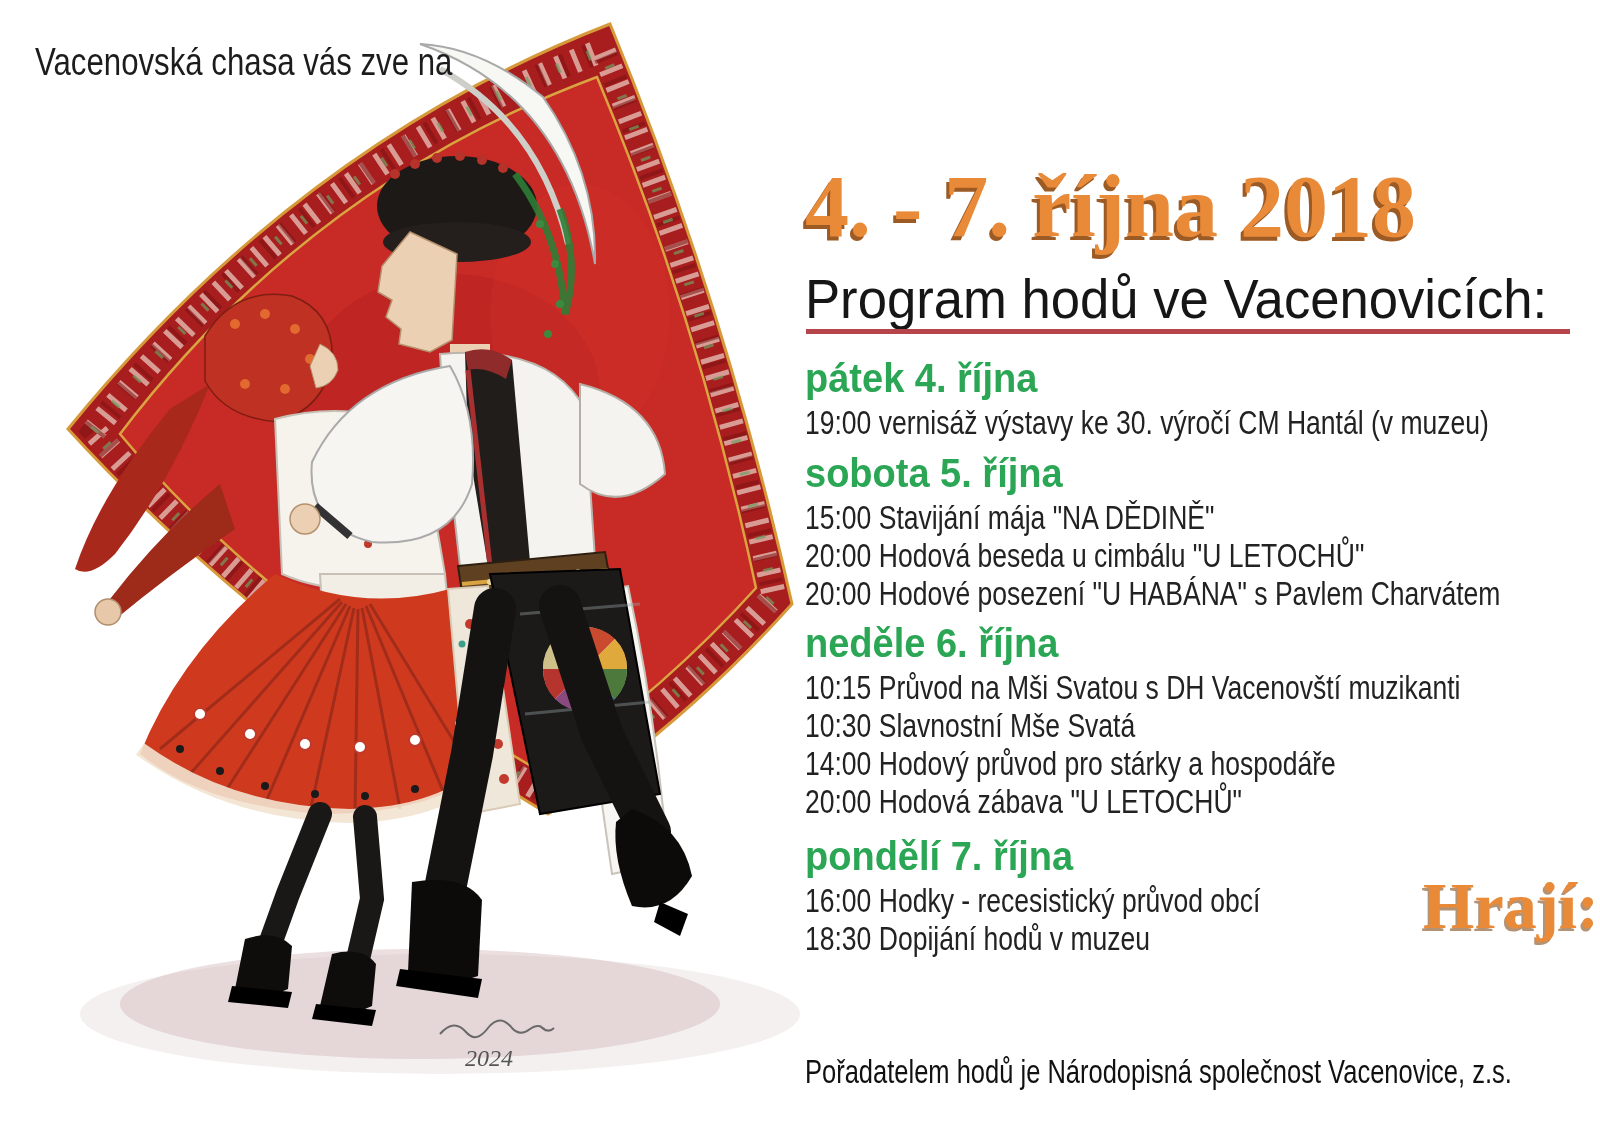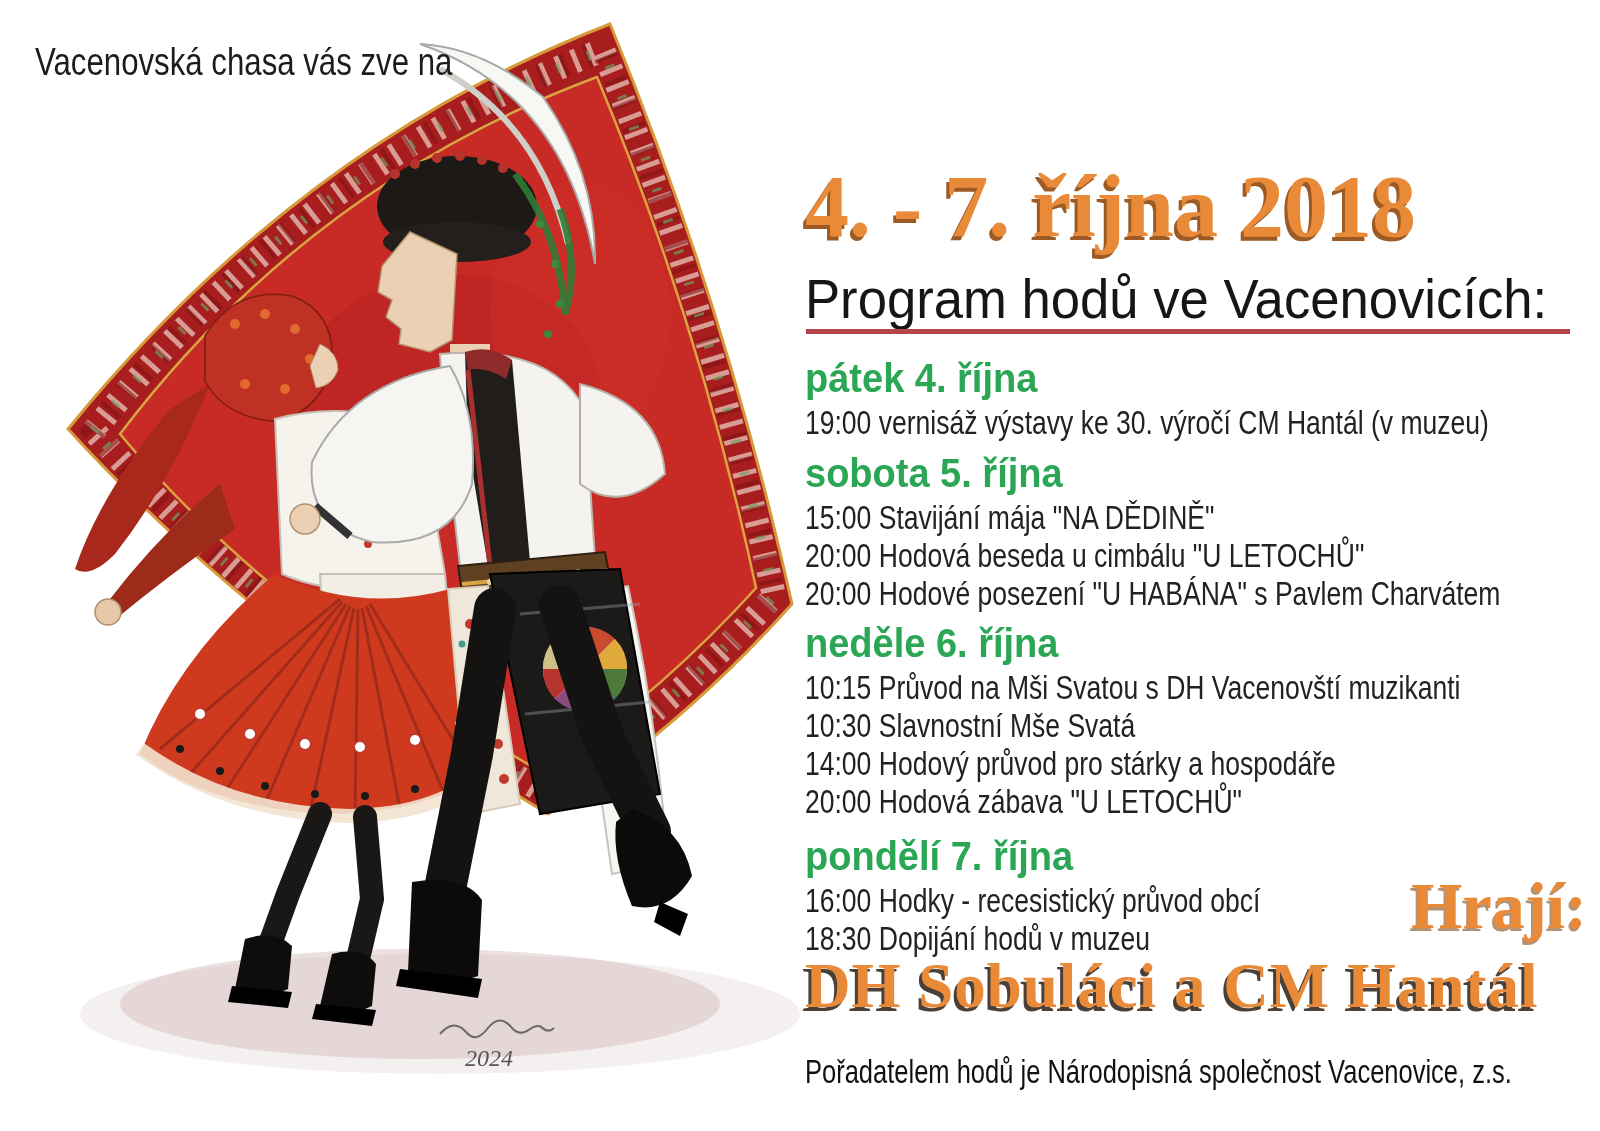--- a/index.html
+++ b/index.html
@@ -12,21 +12,21 @@
          color:#2ba455;text-shadow:-3px 5px 0 #1f1f1f;white-space:nowrap;letter-spacing:1px;}
   .date{left:805px;top:156px;font-family:"Liberation Serif",serif;font-weight:bold;font-size:88px;
         color:#e98a39;text-shadow:-3px 4px 0 #9c5a24;white-space:nowrap;}
   .program-heading{left:805px;top:266px;font-size:56px;color:#161616;transform:scaleX(.94);
         transform-origin:left top;white-space:nowrap;}
   .rule{left:806px;top:329px;width:764px;height:5px;background:#b5444b;}
   .section{position:absolute;left:805px;}
   .section-heading{font-weight:bold;font-size:40px;line-height:44px;color:#2aa654;
         transform:scaleX(.95);transform-origin:left top;white-space:nowrap;margin-bottom:3px;}
   .item{font-size:34px;line-height:38px;color:#222222;}
-  .hraji{top:868px;right:13px;font-family:"Liberation Serif",serif;font-weight:bold;font-size:66px;
+  .hraji{top:868px;right:1px;font-family:"Liberation Serif",serif;font-weight:bold;font-size:66px;
         color:#e98a39;text-shadow:-2px 3px 0 rgba(130,75,25,.6);white-space:nowrap;}
   .band{left:805px;top:950px;font-family:"Liberation Serif",serif;font-weight:bold;font-size:63px;
         color:#e98a39;text-shadow:-3px 4px 0 #4a4038;white-space:nowrap;letter-spacing:1px;}
   .organizer{left:805px;top:1052px;font-size:34px;color:#111111;transform:scaleX(.75);
         transform-origin:left top;white-space:nowrap;}
   .illustration{left:20px;top:14px;width:780px;height:1075px;}
 </style>
 </head>
 <body>
 
@@ -237,16 +237,15 @@
     <div class="item condensed">20:00 Hodová zábava "U LETOCHŮ"</div>
   </div>
 
   <div class="section" style="top:834px">
     <div class="section-heading">pondělí 7. října</div>
     <div class="item condensed">16:00 Hodky - recesistický průvod obcí</div>
     <div class="item condensed">18:30 Dopijání hodů v muzeu</div>
   </div>
 
   <div class="abs hraji">Hrají:</div>
-  <div class="abs band">DH Sobuláci a CM Hantál</div>
   <div class="abs organizer">Pořadatelem hodů je Národopisná společnost Vacenovice, z.s.</div>
 
 </div>
 
 </body></html>

